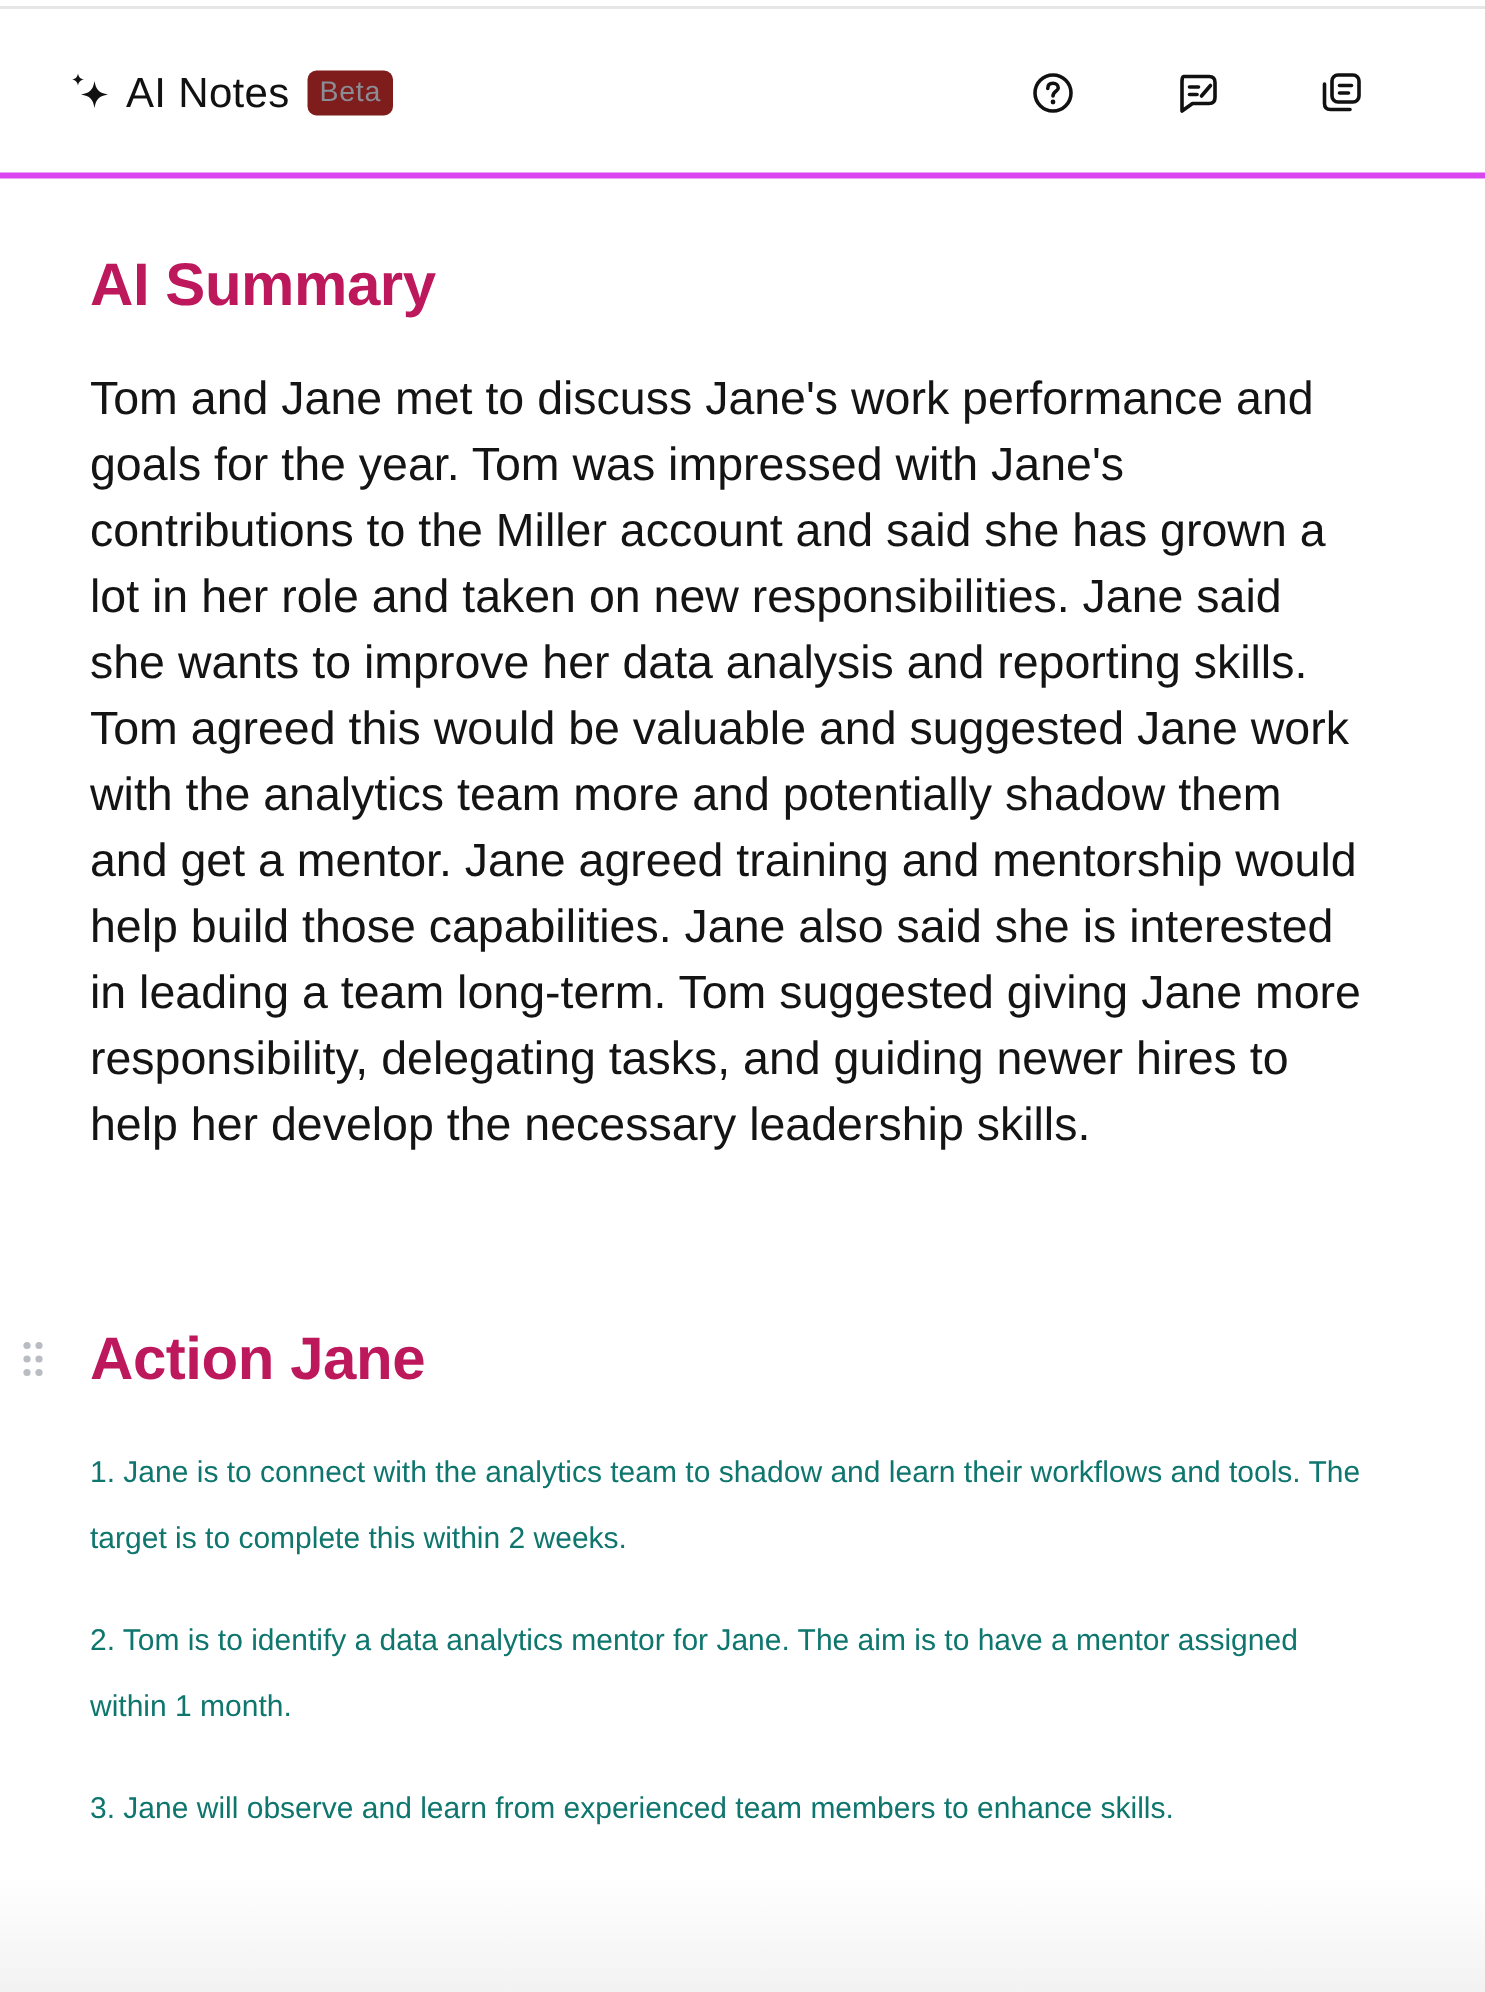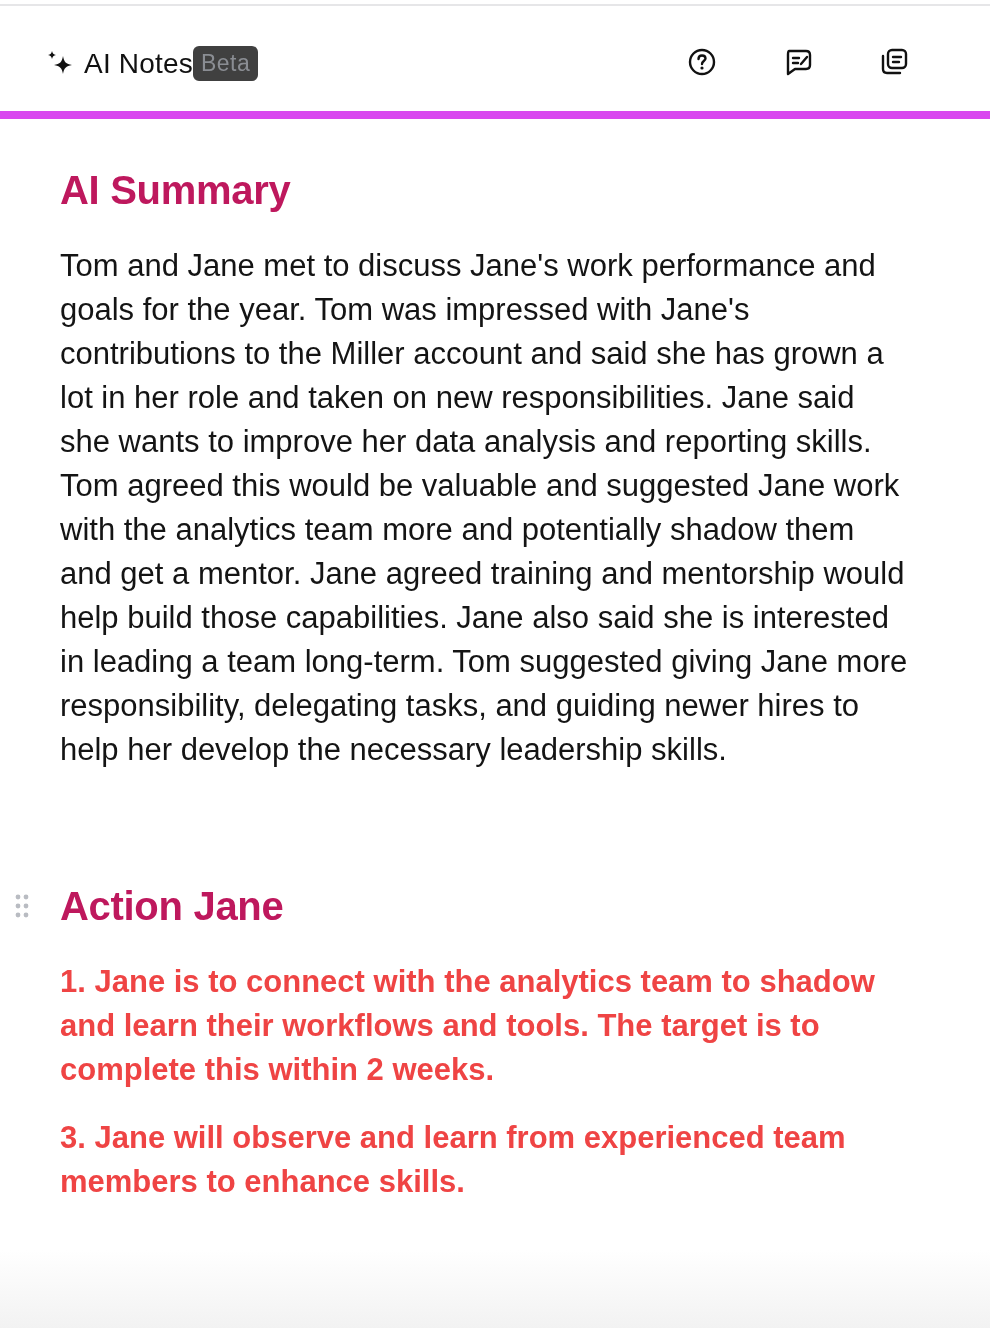--- a/index.html
+++ b/index.html
@@ -8,35 +8,35 @@
       background: #ffffff;
       font-family: "Liberation Sans", "DejaVu Sans", sans-serif;
       color: #111111;
     }
     .top-rule {
       position: absolute; left: 0; top: 4px; width: 990px; height: 2px;
       background: #e6e6e8;
     }
     .header {
       position: absolute; left: 0; top: 6px; width: 990px; height: 113px;
-      border-bottom: 8px solid #d946ef;
+      border-bottom: 4px solid #d946ef;
       display: flex; align-items: center;
     }
     .brand {
       position: absolute; left: 44px; top: 40px;
       display: flex; align-items: center;
     }
     .sparkle { width: 32px; height: 32px; margin-right: 8px; }
     .brand-title {
       font-size: 28px; color: #111111; letter-spacing: 0.2px;
     }
     .beta {
-      margin-left: 0;
-      background: #404040; color: #8a8d93;
-      font-size: 23px; padding: 4px 8px; border-radius: 6px;
+      margin-left: 12px;
+      background: #7f1d1d; color: #8a8d93;
+      font-size: 19px; padding: 4px 8px; border-radius: 6px;
       letter-spacing: 0.5px;
     }
     .hdr-icon {
       position: absolute; top: 40px; width: 32px; height: 32px;
       display: flex; align-items: center; justify-content: center;
       cursor: pointer;
     }
     .content {
       position: absolute; left: 60px; top: 120px; width: 850px;
     }
@@ -49,23 +49,22 @@
       position: absolute; top: 124px; left: 0; width: 850px;
       font-size: 31px; line-height: 44px; color: #141414;
     }
     .drag-handle {
       position: absolute; left: 14px; top: 893px; width: 16px; height: 28px;
       cursor: grab;
     }
     .action-title { position: absolute; top: 764px; left: 0; }
     .action-list {
       position: absolute; top: 840px; left: 0; width: 850px;
-      font-size: 31px; line-height: 44px; color: #ef4444;
+      font-size: 20px; line-height: 44px; color: #0f766e;
       list-style: none;
-      font-weight: bold;
     }
     .action-list li { margin-bottom: 24px; }
     .bottom-fade {
       position: absolute; left: 0; top: 1250px; width: 990px; height: 78px;
       background: linear-gradient(to bottom, rgba(244,244,244,0) 0%, rgba(240,240,240,0.85) 100%);
       pointer-events: none;
     }
   </style>
 </head>
 <body>
@@ -120,17 +119,18 @@
   </svg>
 </div>
 
 <main class="content">
   <h2 class="section-title summary-title">AI Summary</h2>
   <p class="summary-text">Tom and Jane met to discuss Jane's work performance and goals for the year. Tom was impressed with Jane's contributions to the Miller account and said she has grown a lot in her role and taken on new responsibilities. Jane said she wants to improve her data analysis and reporting skills. Tom agreed this would be valuable and suggested Jane work with the analytics team more and potentially shadow them and get a mentor. Jane agreed training and mentorship would help build those capabilities. Jane also said she is interested in leading a team long-term. Tom suggested giving Jane more responsibility, delegating tasks, and guiding newer hires to help her develop the necessary leadership skills.</p>
 
   <h2 class="section-title action-title">Action Jane</h2>
   <ol class="action-list">
     <li>1. Jane is to connect with the analytics team to shadow and learn their workflows and tools. The target is to complete this within 2 weeks.</li>
+    <li>2. Tom is to identify a data analytics mentor for Jane. The aim is to have a mentor assigned within 1 month.</li>
     <li>3. Jane will observe and learn from experienced team members to enhance skills.</li>
   </ol>
 </main>
 
 <div class="bottom-fade"></div>
 
 </body></html>

